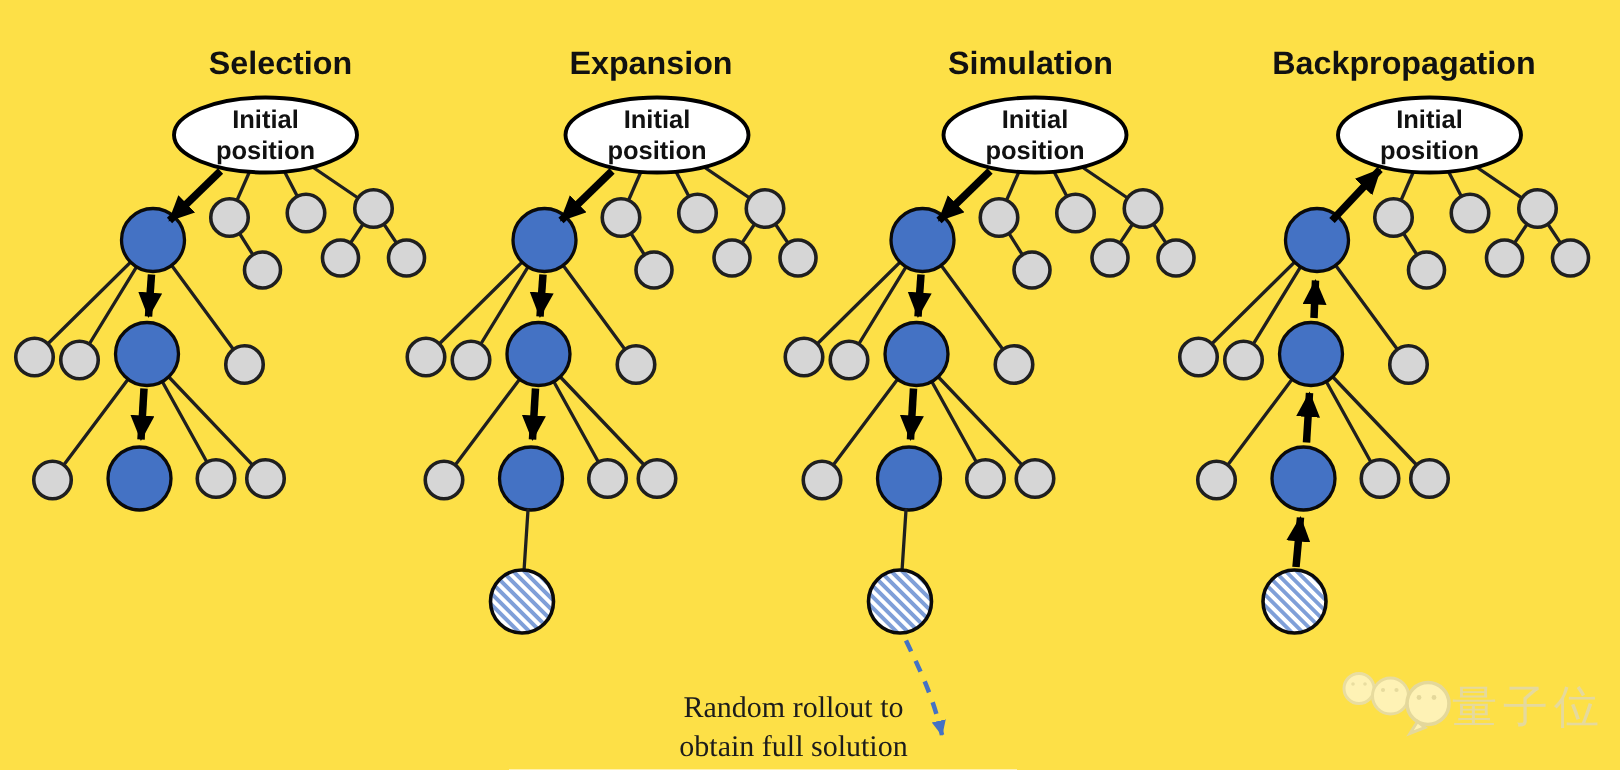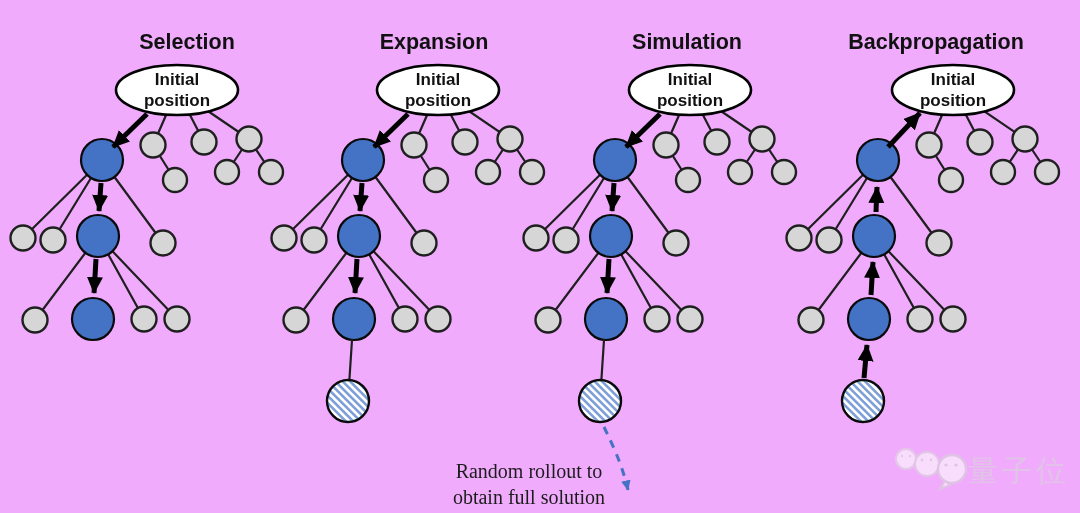--- a/index.html
+++ b/index.html
@@ -1,16 +1,16 @@
 <!DOCTYPE html>
 <html><head>
 <meta charset="utf-8">
 <style>
   html,body{margin:0;padding:0;background:#fff;}
-  .stage{position:relative;width:1080px;height:513px;background:#f0abfc;overflow:hidden;
+  .stage{position:relative;width:1080px;height:513px;background:#fde047;overflow:hidden;
          font-family:"Liberation Sans",sans-serif;}
   svg{display:block;}
   .edge{stroke:#1f1f1f;stroke-width:2.2;stroke-linecap:round;fill:none;}
   .arr{stroke:#000;stroke-width:5;fill:none;}
   .gnode{stroke:#1f1f1f;stroke-width:2.4;}
   .bnode{stroke:#0a0a0a;stroke-width:2.2;}
   .rootshape{fill:#ffffff;stroke:#000;stroke-width:2.6;}
   .phase-title{font:bold 21.5px "Liberation Sans",sans-serif;fill:#111;text-anchor:middle;}
   .root-label{font:bold 17px "Liberation Sans",sans-serif;fill:#111;text-anchor:middle;}
   .annot{font:20px "Liberation Serif",serif;fill:#1c1c1c;text-anchor:middle;}

